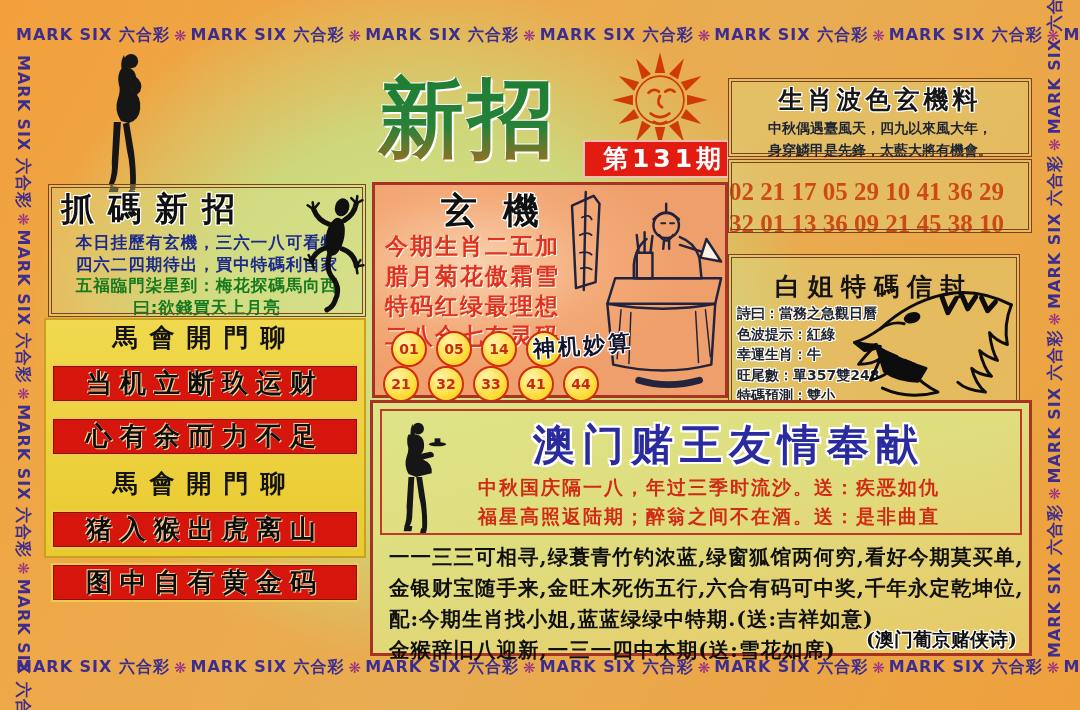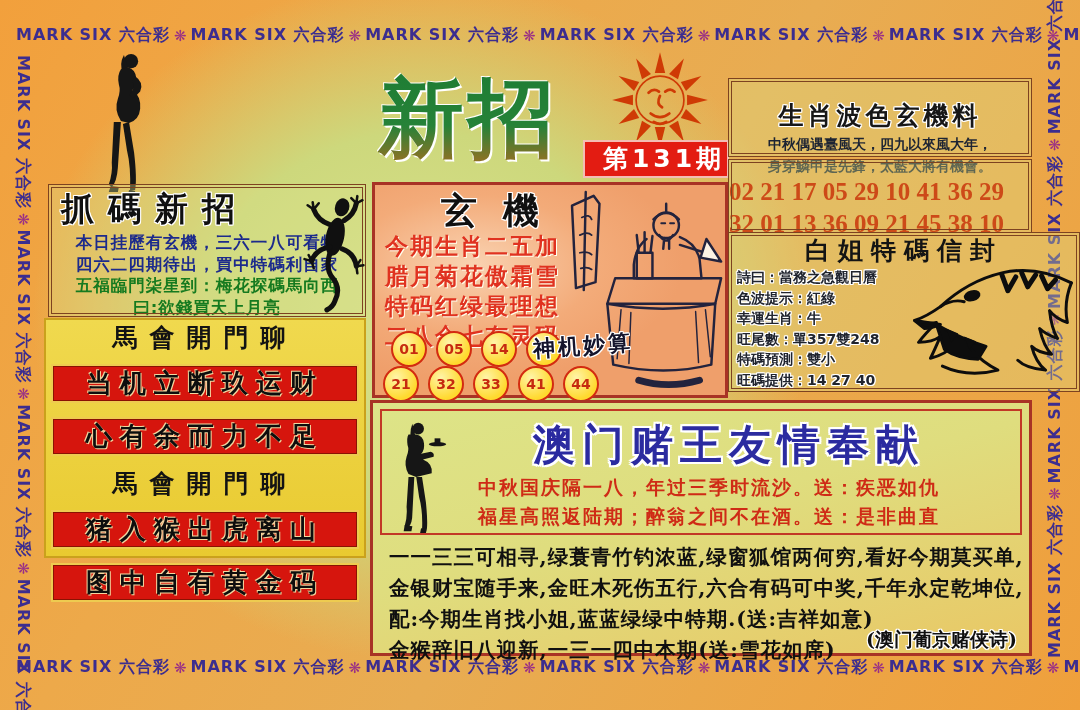--- a/index.html
+++ b/index.html
@@ -31,28 +31,28 @@
   #xinzhao{position:absolute;left:378px;top:64px;width:250px;height:112px;
     font-family:"DejaVu Serif",serif;font-size:86px;font-weight:bold;letter-spacing:4px;line-height:108px;
     background:linear-gradient(180deg,#1d7c33 0%,#268238 55%,#b96b1d 100%);
     -webkit-background-clip:text;background-clip:text;color:transparent;
     filter:drop-shadow(2px 2px 0 #ffffff) drop-shadow(-1px -1px 0 #ffffff);}
   #sun{position:absolute;left:606px;top:48px;width:108px;height:104px;}
   #issue{position:absolute;left:585px;top:142px;width:126px;height:34px;background:#e31c12;
     color:#fff;font-size:25px;font-weight:bold;text-align:center;line-height:34px;letter-spacing:4px;
     box-shadow:0 0 0 2px #f3bdb4;padding-left:16px;}
   
-  #zodiacTop{left:728px;top:78px;width:304px;height:79px;padding:20px 6px;}
+  #zodiacTop{left:728px;top:78px;width:304px;height:79px;padding:4px 6px;}
   #zodiacTop .t{font-family:"DejaVu Serif",serif;font-size:25px;font-weight:bold;color:#171717;
     text-align:center;letter-spacing:4px;}
   #zodiacTop .p{font-size:14px;font-weight:bold;color:#1d2433;text-align:center;line-height:19px;margin-top:3px;}
   #zodiacNum{left:728px;top:159px;width:304px;height:74px;padding:16px 0;text-align:left;}
   #zodiacNum div{font-family:"Liberation Serif",serif;font-size:25px;font-weight:bold;color:#cd4a18;line-height:32px;}
   
-  #baijie{left:728px;top:232px;width:352px;height:160px;padding:1px 8px;}
+  #baijie{left:728px;top:254px;width:292px;height:160px;padding:15px 8px;}
   #baijie .t{font-family:"DejaVu Serif",serif;font-size:25px;font-weight:bold;color:#141414;
     text-align:center;letter-spacing:8px;}
   #baijie .ln{font-size:14px;font-weight:bold;color:#20242e;line-height:20.5px;}
   #tiger{position:absolute;right:2px;top:30px;width:172px;height:124px;}
   
   #zhuama{left:48px;top:184px;width:318px;height:133px;padding:2px 4px;}
   #zhuama .t{font-family:Liberation Serif, serif;font-size:33px;font-weight:bold;color:#101010;
     letter-spacing:14px;padding-left:8px;}
   #zhuama .l{font-size:16.5px;font-weight:bold;text-align:center;line-height:21.5px;letter-spacing:1px;}
   .navy{color:#1c2a8c;}  .grn{color:#157a1f;}

